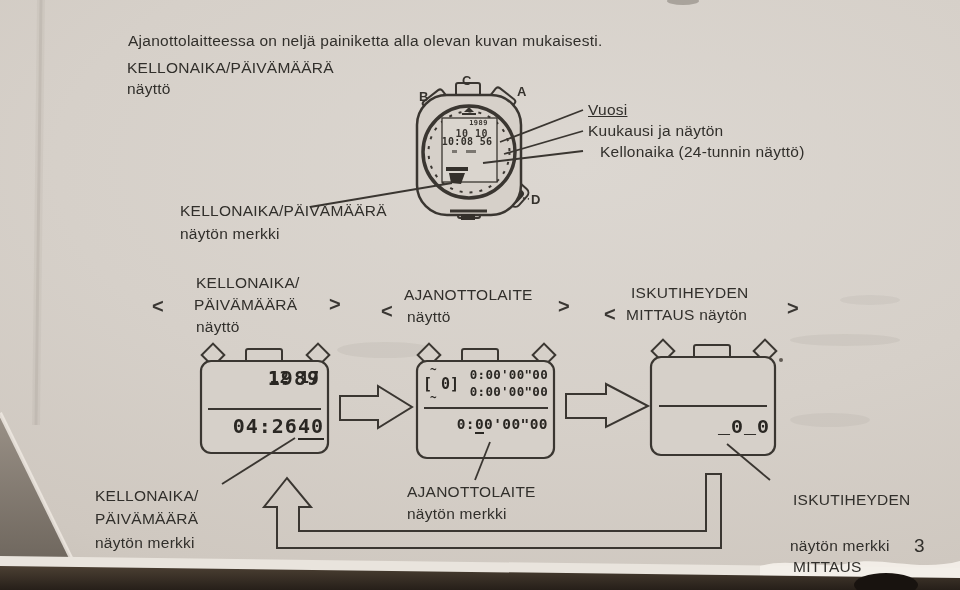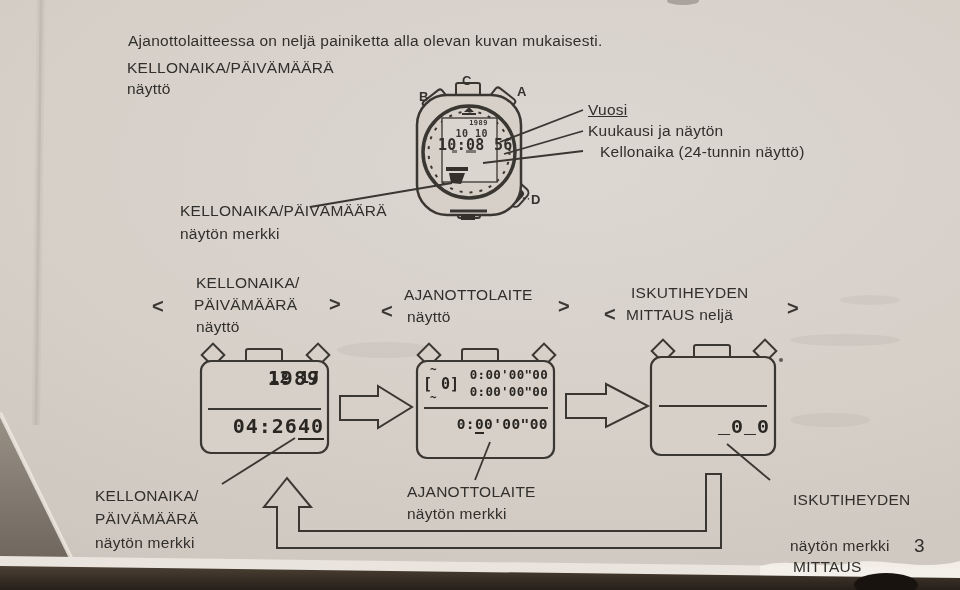--- a/index.html
+++ b/index.html
@@ -14,21 +14,21 @@
   .chev{font-size:20px;font-weight:bold;color:#3a3733;}
   .bl{font-size:13px;font-weight:bold;color:#35322d;}
   .lcd{font-family:"DejaVu Sans Mono",monospace;font-weight:bold;color:#2a2723;white-space:nowrap;z-index:3;}
   .s20{font-size:20px;letter-spacing:1px;}
   .s16{font-size:15px;letter-spacing:1px;}
   .s13{font-size:12.5px;letter-spacing:.3px;}
   .s15{font-size:14.5px;letter-spacing:.4px;}
   .s12{font-size:11px;}
   .s7{font-size:7px;letter-spacing:.5px;color:#3c3833;}
   .s65{font-size:10px;letter-spacing:.5px;color:#3c3833;}
-  .s9{font-size:15px;letter-spacing:.3px;color:#33302b;}
+  .s9{font-size:10px;letter-spacing:.3px;color:#33302b;}
   .right{text-align:right;}
   .center{text-align:center;}
   .u{border-bottom:2px solid #2a2723;}
 </style>
 </head>
 <body>
 
 <div id="page">
 
   <svg width="960" height="590" style="z-index:1">
@@ -166,21 +166,21 @@
   <div class="abs t t15" style="left:196px;top:318px;">näyttö</div>
   <div class="abs t chev" style="left:329px;top:293px;">&gt;</div>
 
   <div class="abs t chev" style="left:381px;top:300px;">&lt;</div>
   <div class="abs t t15" style="left:404px;top:286px;">AJANOTTOLAITE</div>
   <div class="abs t t15" style="left:407px;top:308px;">näyttö</div>
   <div class="abs t chev" style="left:558px;top:295px;">&gt;</div>
 
   <div class="abs t chev" style="left:604px;top:303px;">&lt;</div>
   <div class="abs t t15" style="left:631px;top:284px;">ISKUTIHEYDEN</div>
-  <div class="abs t t15" style="left:626px;top:306px;">MITTAUS neljä</div>
+  <div class="abs t t15" style="left:626px;top:306px;">MITTAUS näytön</div>
   <div class="abs t chev" style="left:787px;top:297px;">&gt;</div>
 
   <div class="abs lcd s20 right" style="left:210px;top:366px;width:110px;">1989</div>
   <div class="abs lcd s16 right" style="left:210px;top:369px;width:110px;">12 17</div>
   <div class="abs lcd s20 right" style="left:202px;top:414px;width:122px;"><span>04:26</span><span class="u">40</span></div>
 
   <div class="abs lcd s12" style="left:430px;top:363px;">~</div>
   <div class="abs lcd s16" style="left:423px;top:375px;letter-spacing:0;">[ 0]</div>
   <div class="abs lcd s12" style="left:430px;top:391px;">~</div>
   <div class="abs lcd s13 right" style="left:448px;top:367px;width:100px;">0:00'00"00</div>

